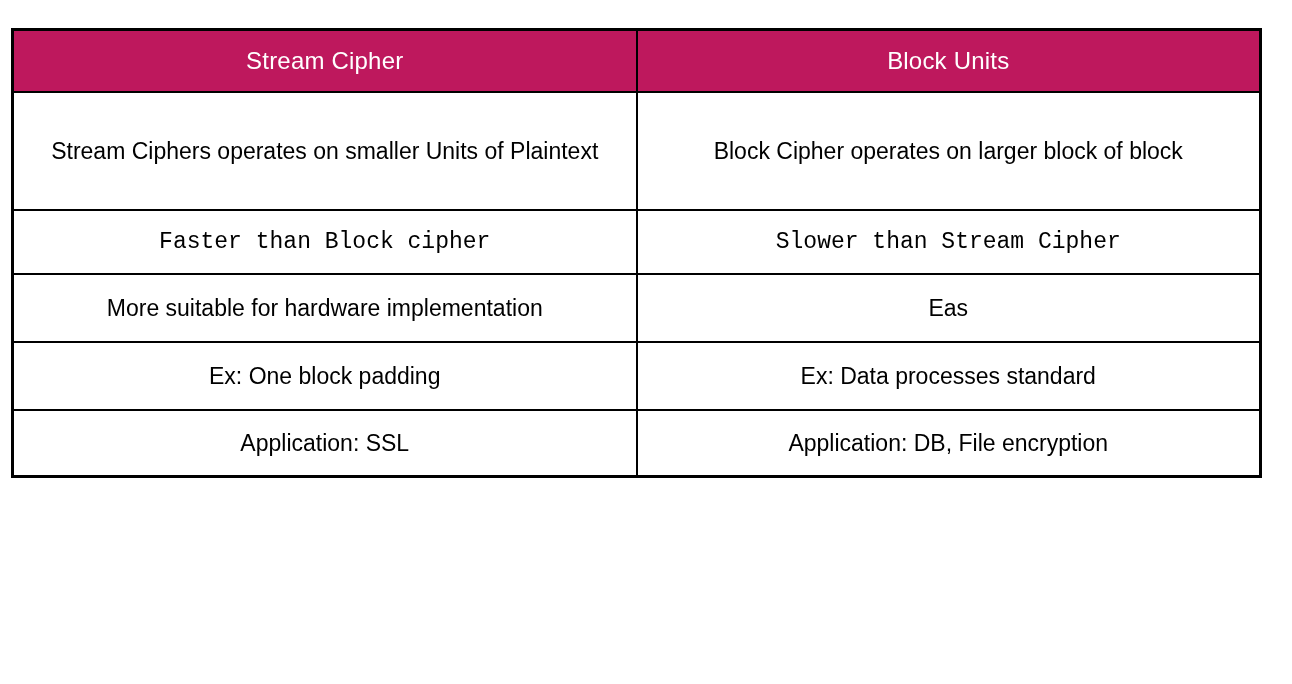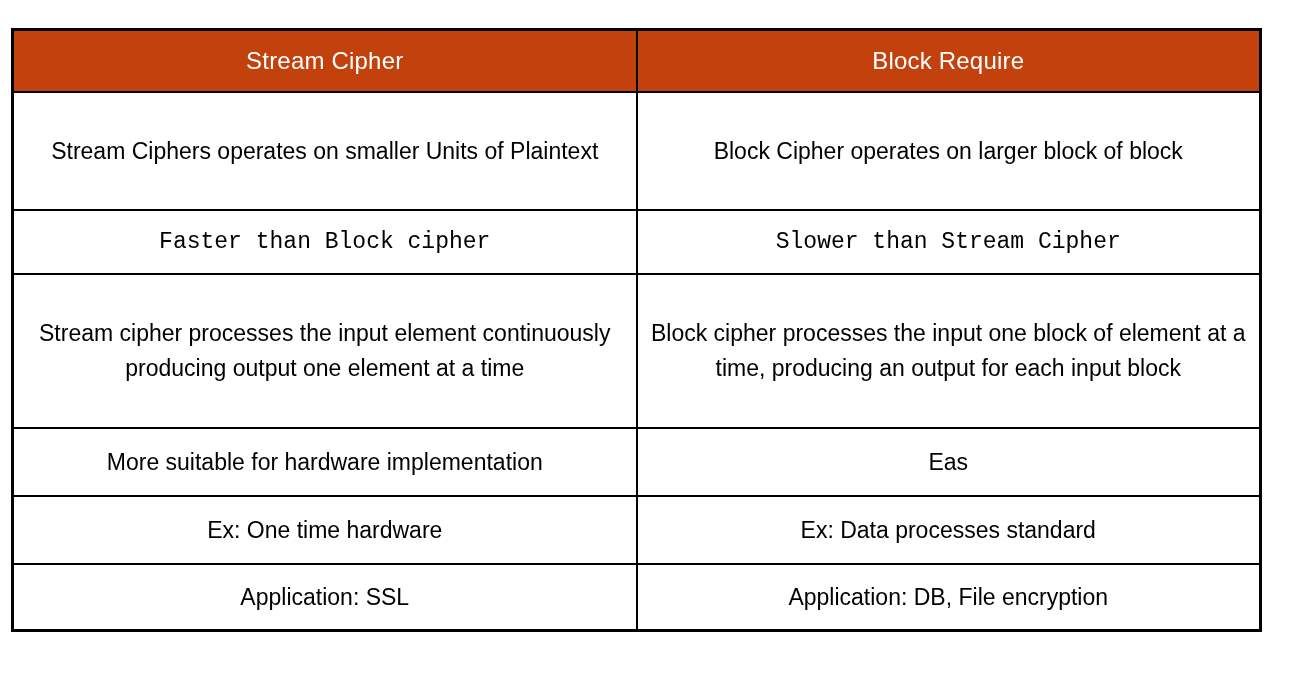--- a/index.html
+++ b/index.html
@@ -21,21 +21,21 @@
     width: 1248px;
     background: #ffffff;
   }
   table.compare, table.compare th, table.compare td {
     border: 2px solid #000000;
   }
   table.compare {
     border-width: 3px;
   }
   table.compare th {
-    background: #c2410c;
+    background: #be185d;
     color: #ffffff;
     font-size: 24px;
     font-weight: 400;
     height: 58px;
     text-align: center;
     vertical-align: middle;
     letter-spacing: 0.2px;
   }
   table.compare td {
     color: #000000;
@@ -60,42 +60,38 @@
 
 <div class="table-wrap">
   <table class="compare">
     <colgroup>
       <col class="c1">
       <col class="c2">
     </colgroup>
     <thead>
       <tr>
         <th>Stream Cipher</th>
-        <th>Block Require</th>
+        <th>Block Units</th>
       </tr>
     </thead>
     <tbody>
       <tr class="r0">
         <td>Stream Ciphers operates on smaller Units of Plaintext</td>
         <td>Block Cipher operates on larger block of block</td>
       </tr>
       <tr class="r1">
         <td>Faster than Block cipher</td>
         <td>Slower than Stream Cipher</td>
       </tr>
-      <tr class="r2">
-        <td>Stream cipher processes the input element continuously producing output one element at a time</td>
-        <td>Block cipher processes the input one block of element at a time, producing an output for each input block</td>
-      </tr>
       <tr class="r4">
         <td>More suitable for hardware implementation</td>
         <td>Eas</td>
       </tr>
       <tr class="r5">
-        <td>Ex: One time hardware</td>
+        <td>Ex: One block padding</td>
         <td>Ex: Data processes standard</td>
       </tr>
       <tr class="r6">
         <td>Application: SSL</td>
         <td>Application: DB, File encryption</td>
       </tr>
     </tbody>
   </table>
 </div>
 

